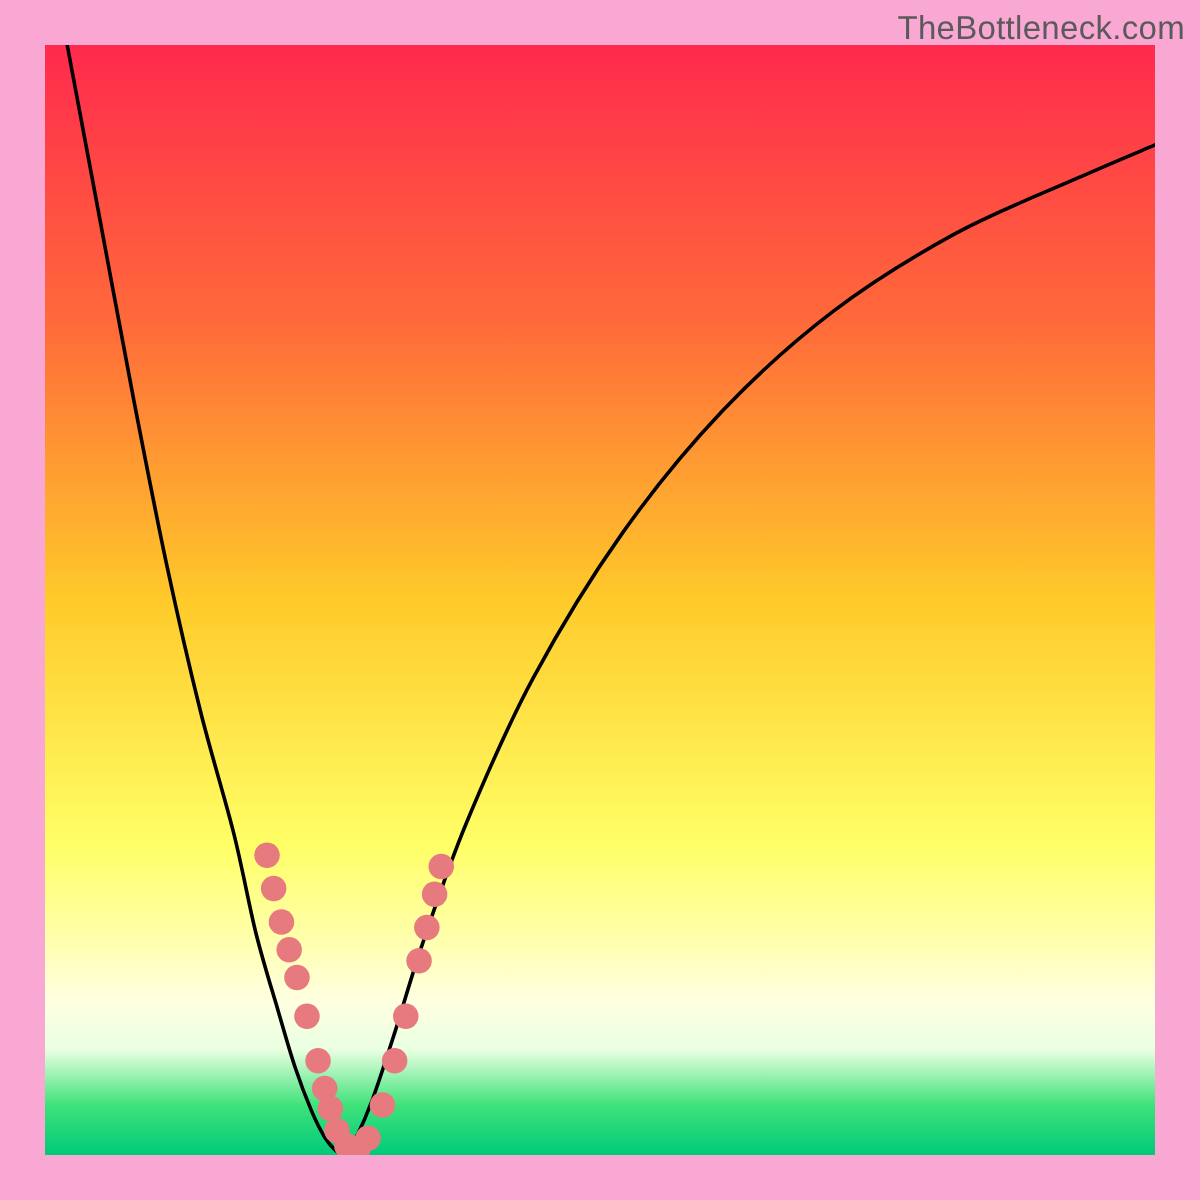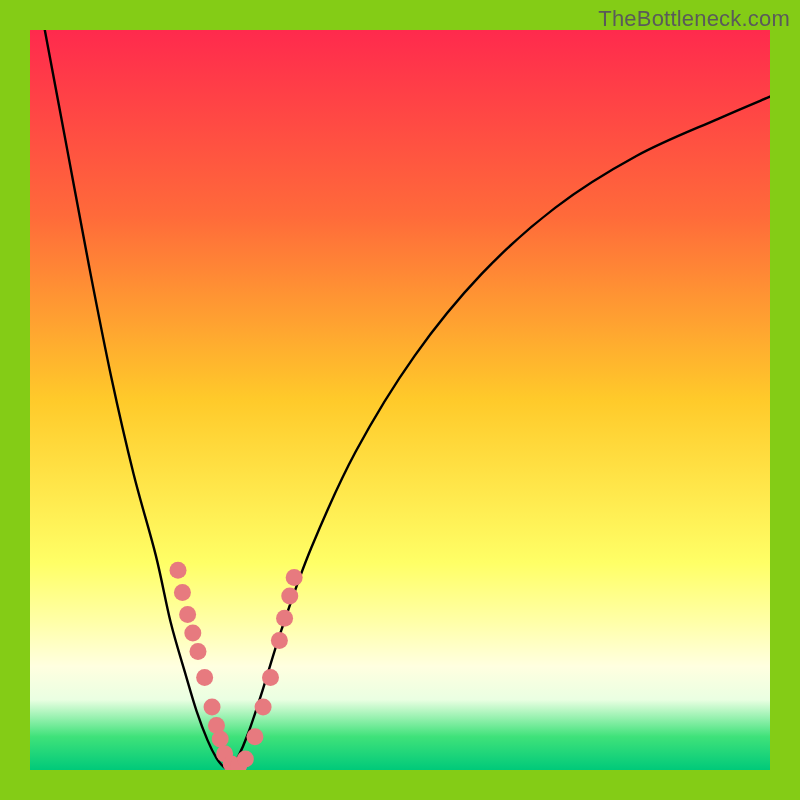--- a/index.html
+++ b/index.html
@@ -10,21 +10,21 @@
     overflow: hidden;
     background: #000;
     font-family: Arial, Helvetica, sans-serif;
   }
   .frame {
     position: absolute;
     left: 0;
     top: 0;
     width: 800px;
     height: 800px;
-    background: #84cc16;
+    background: #f9a8d4;
   }
   .plot-area {
     position: absolute;
     left: 30px;
     top: 30px;
     width: 740px;
     height: 740px;
     overflow: hidden;
   }
   .watermark {

